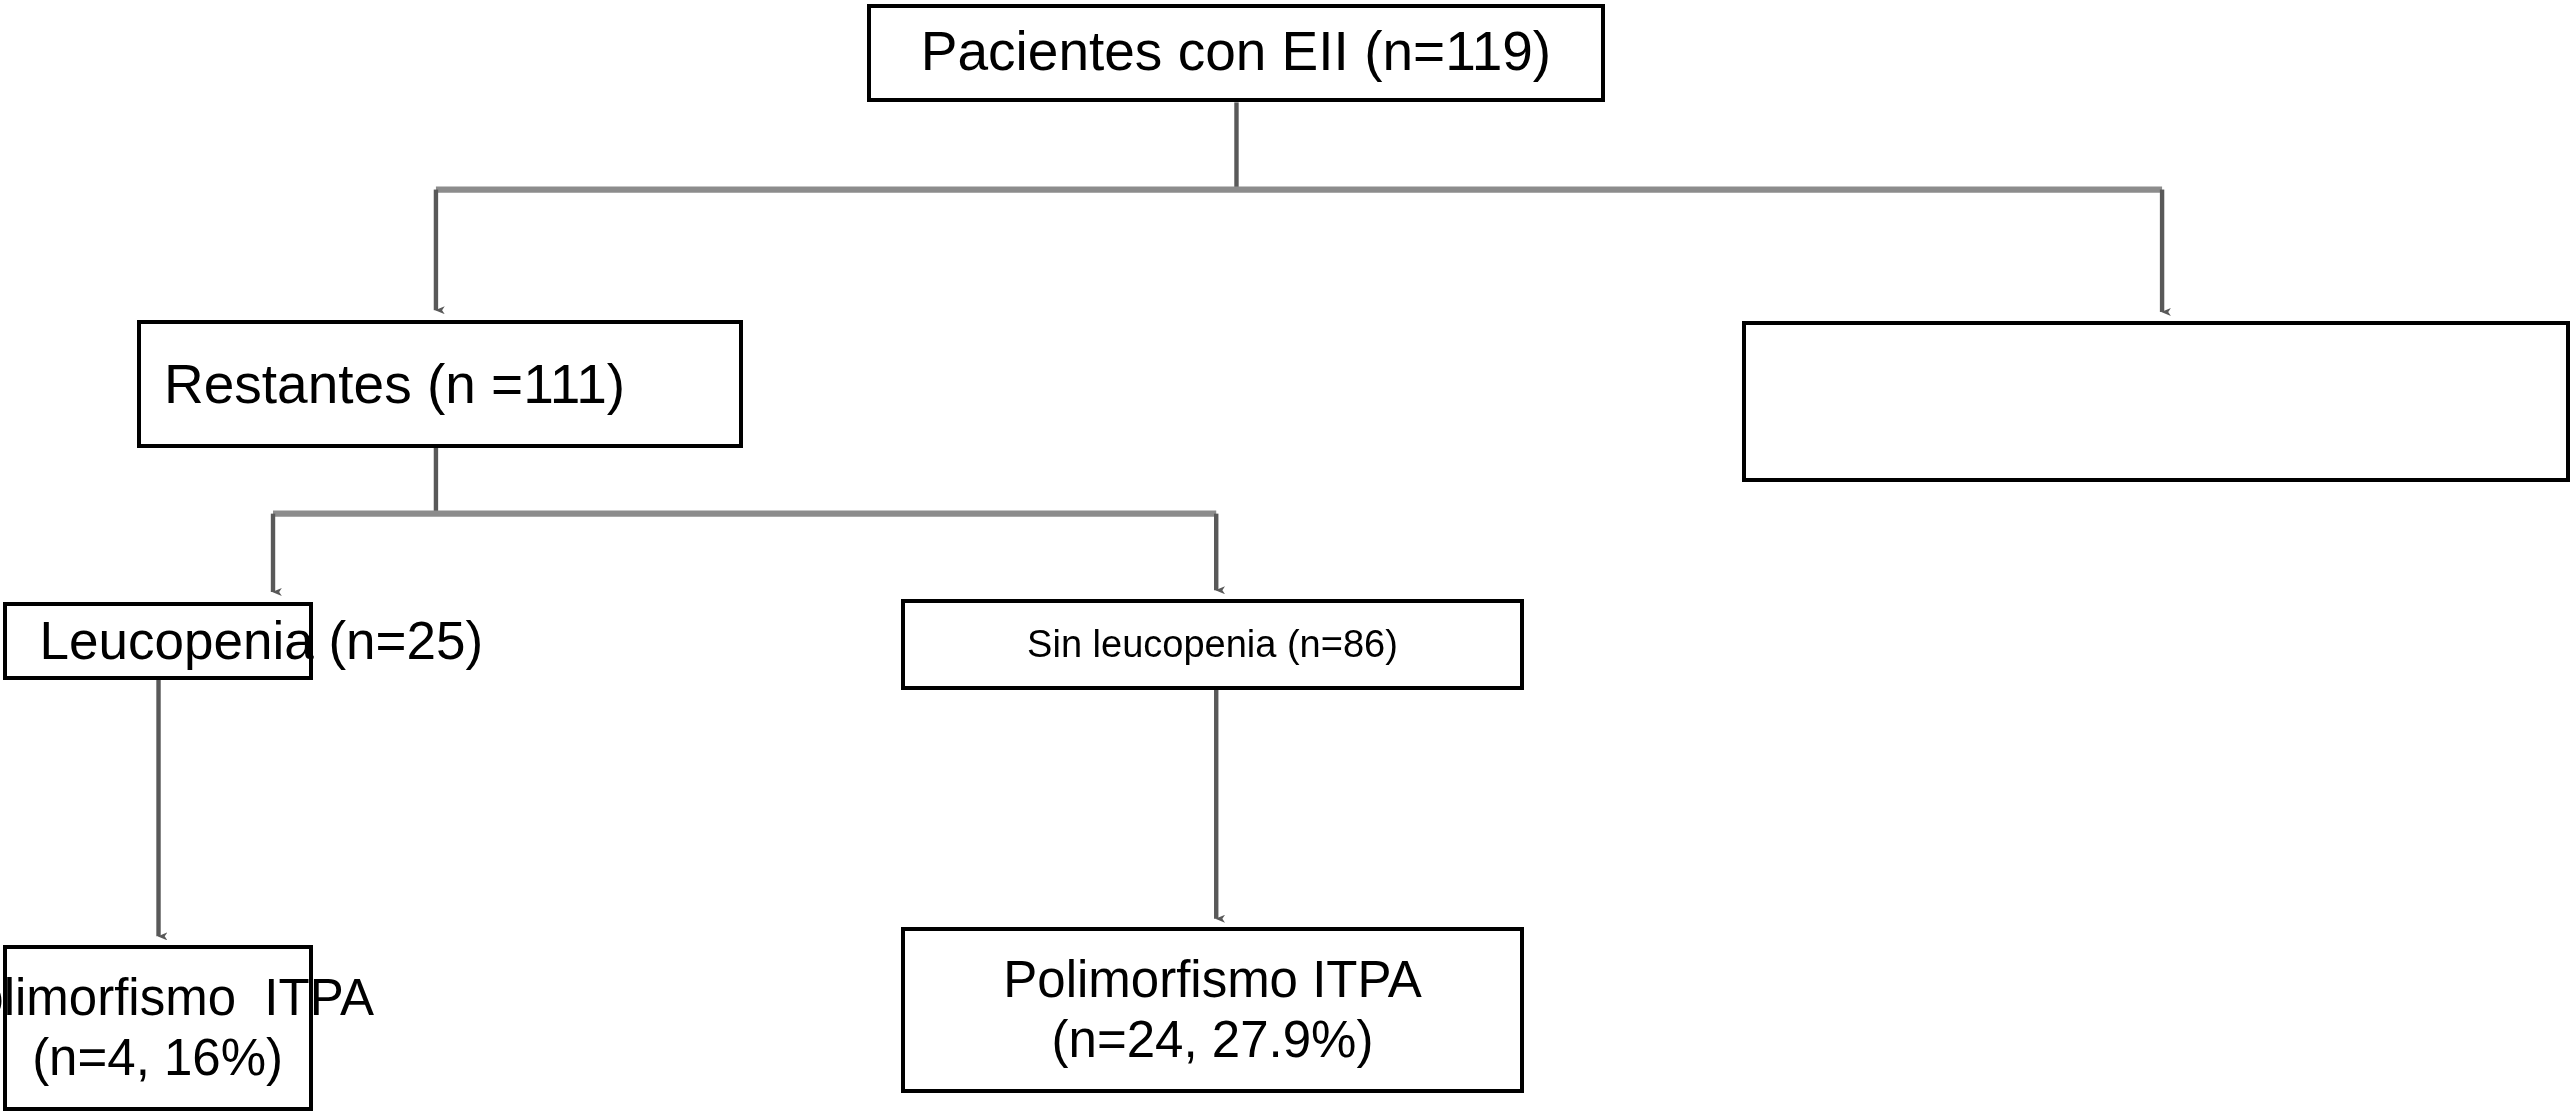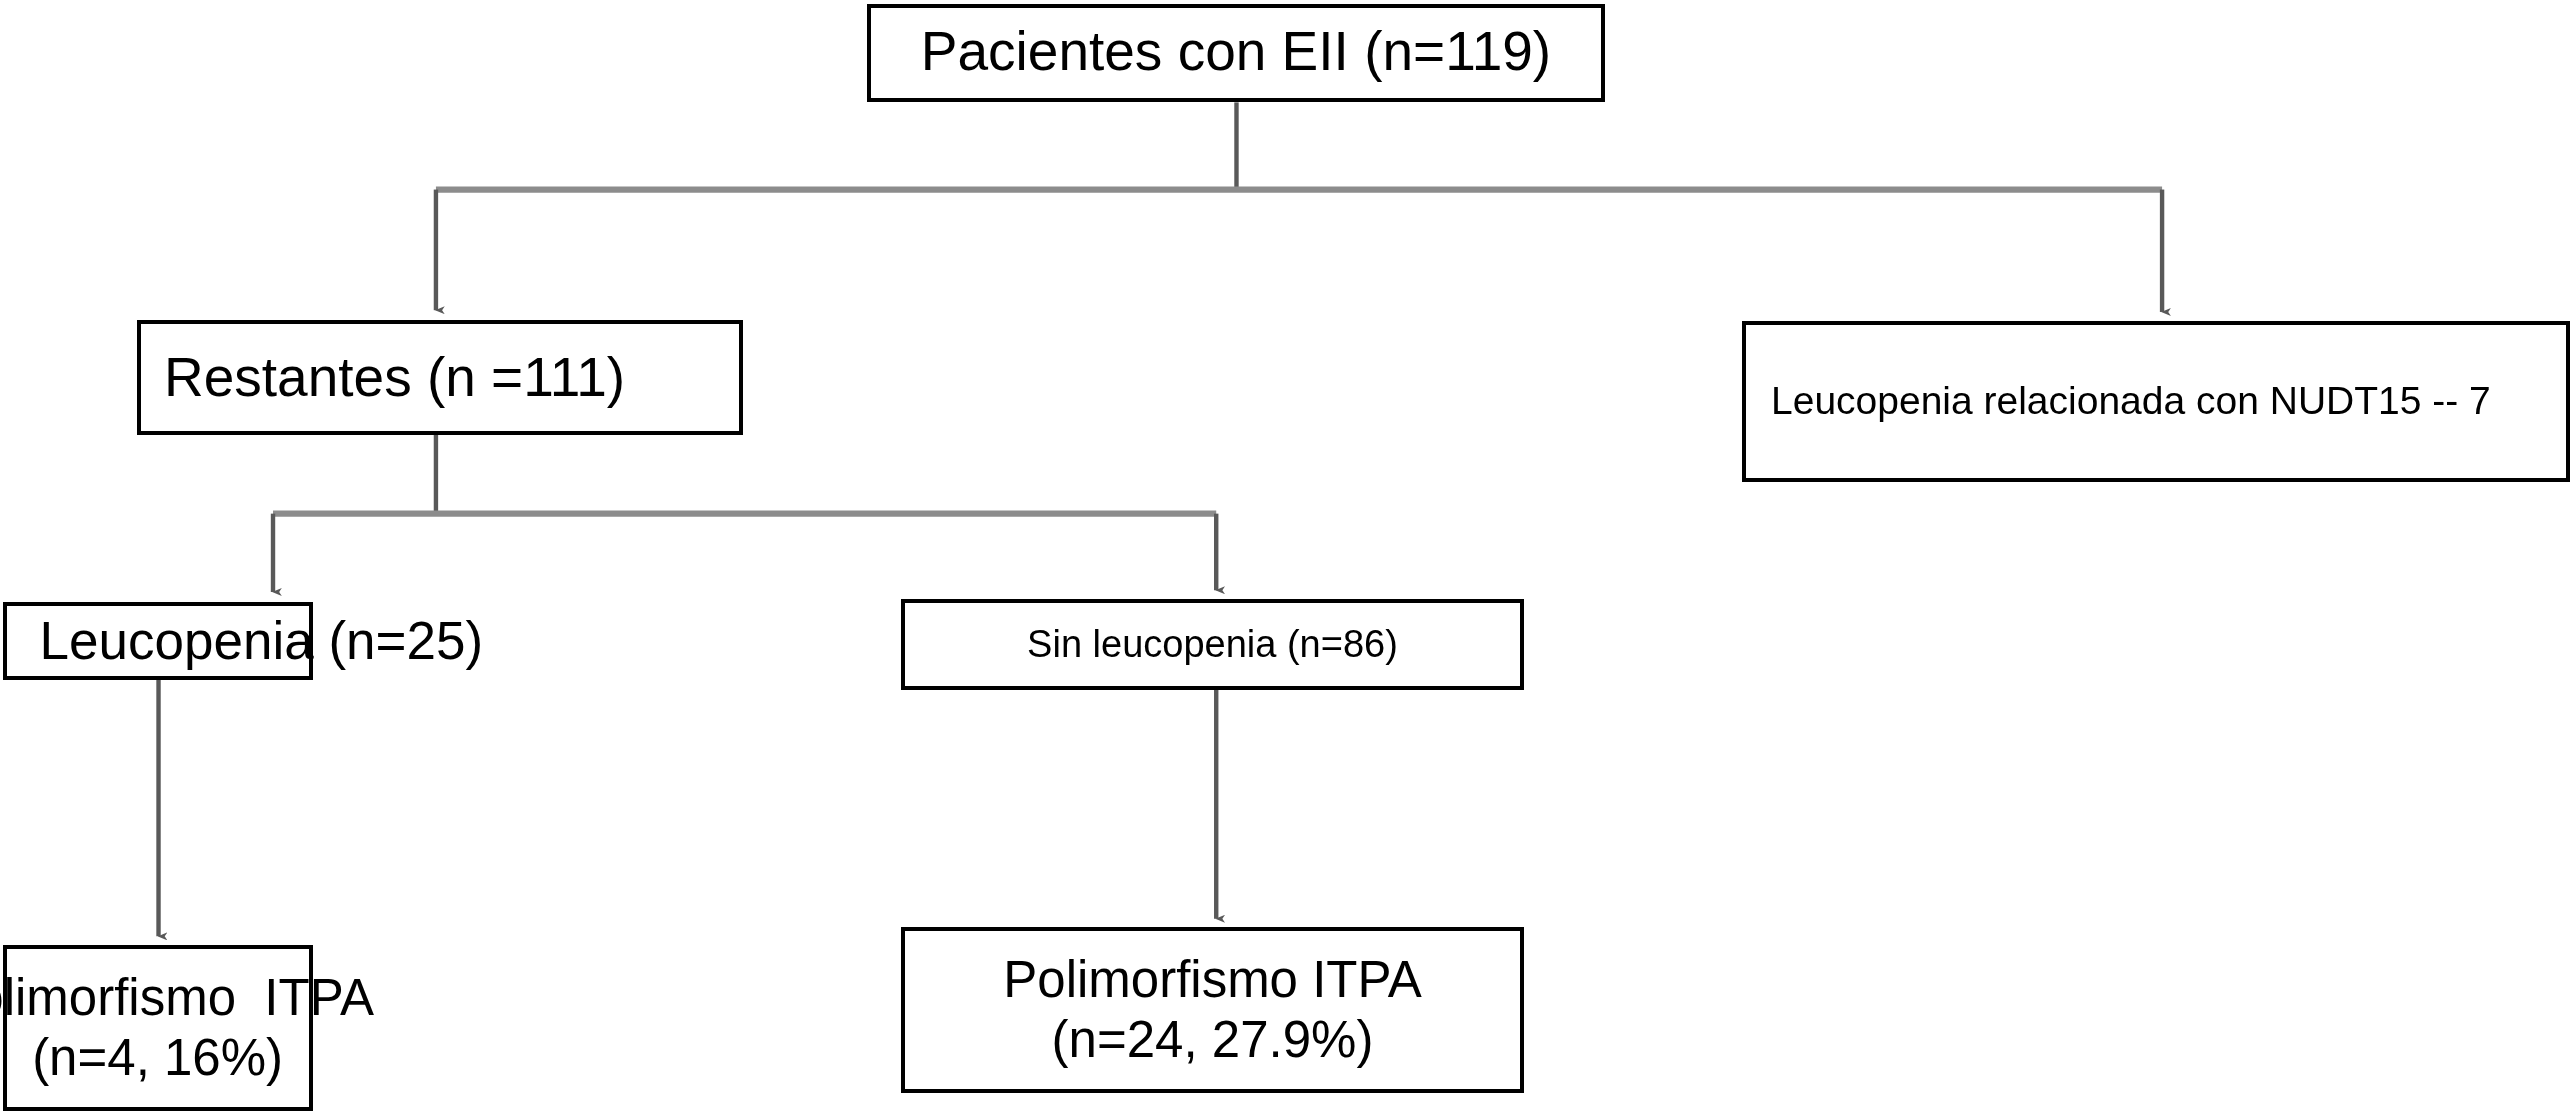--- a/index.html
+++ b/index.html
@@ -40,21 +40,21 @@
   }
   .node .line {
     display: block;
     white-space: pre;
   }
 
   
   #node-root        { left: 867px;  top: 4.4px;    width: 738px;  height: 98px; font-size: 55px; }
   #node-root .line  { padding: 0 0 3.5px 0; }
 
-  #node-remaining   { left: 137px;  top: 320px;  width: 606px;  height: 115px; font-size: 55px;
+  #node-remaining   { left: 137px;  top: 320px;  width: 606px;  height: 128px; font-size: 55px;
                       align-items: flex-start; padding-left: 23px; }
 
   #node-excluded    { left: 1742px; top: 321px;  width: 828px;  height: 161px; font-size: 39px;
                       justify-content: center; align-items: flex-start; padding-left: 25px; }
   #node-excluded .line { padding: 6.2px 0; }
 
   #node-leuko       { left: 2.6px;    top: 602px;  width: 310px;  height: 78px;  font-size: 53px;
                       align-items: flex-start; padding-left: 33px; text-align: right; }
 
   #node-no-leuko    { left: 901px; top: 599px;  width: 623px;  height: 91px; font-size: 38px; }
@@ -111,21 +111,20 @@
 
   <div class="node" id="node-root">
     <span class="line">Pacientes con EII (n=119)</span>
   </div>
 
   <div class="node" id="node-remaining">
     <span class="line">Restantes (n =111)</span>
   </div>
 
   <div class="node" id="node-excluded">
-    <span class="line">Leucopenia relacionada con NUDT15 -- 7</span>
   </div>
 
   <div class="node" id="node-leuko">
     <span class="line">Leucopenia (n=25)</span>
   </div>
 
   <div class="node" id="node-no-leuko">
     <span class="line">Sin leucopenia (n=86)</span>
   </div>
 

